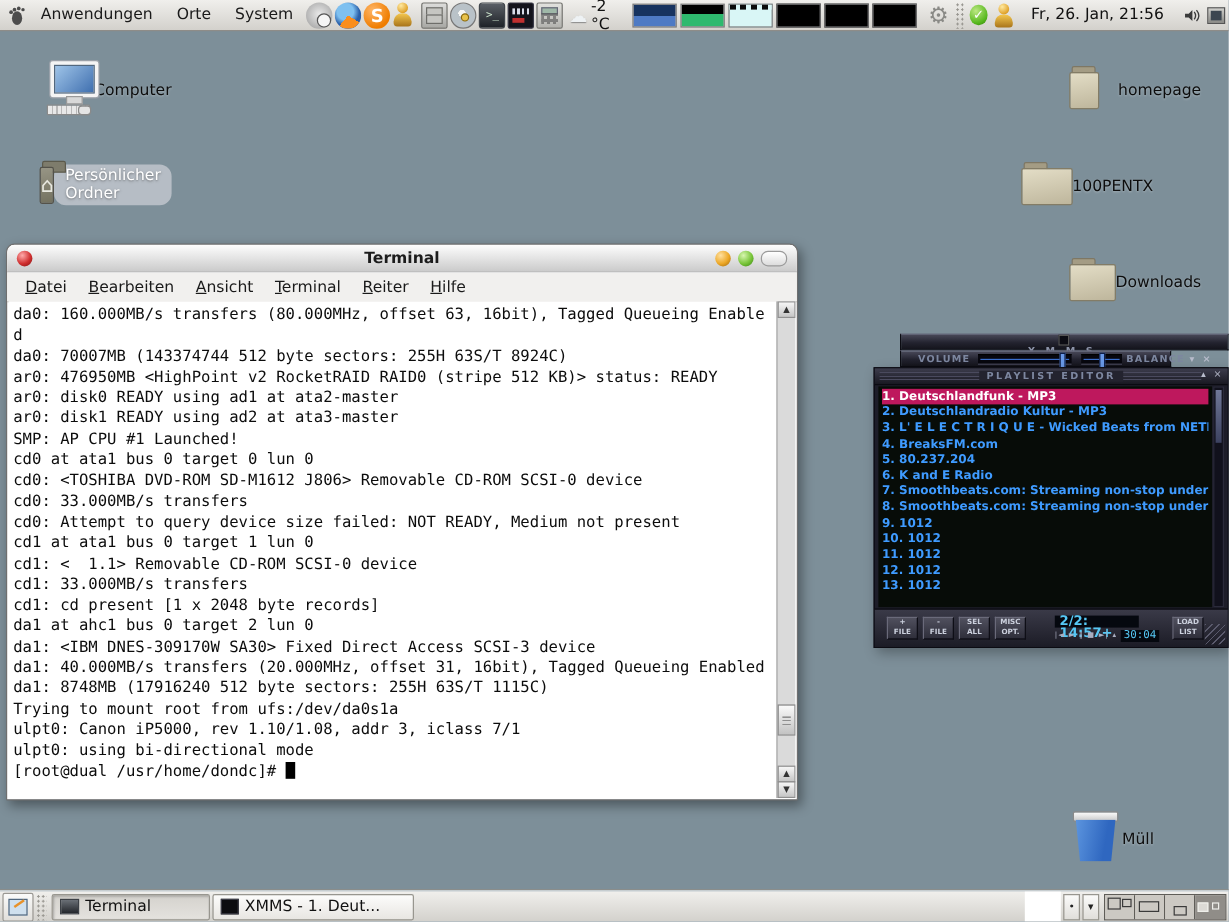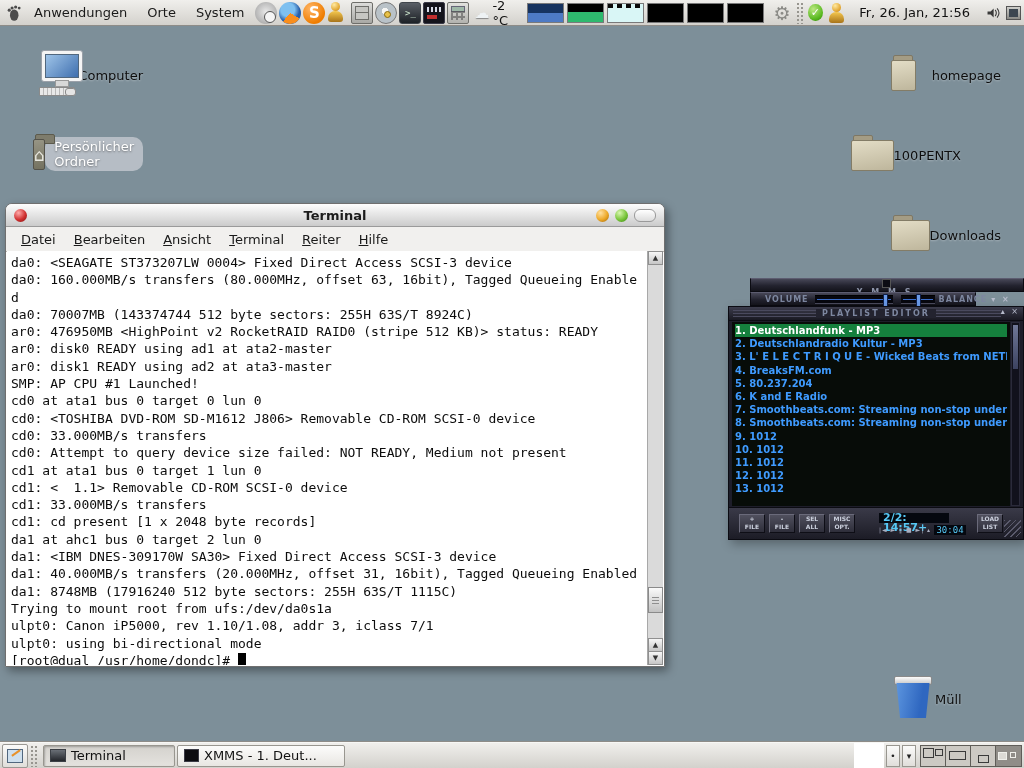--- a/index.html
+++ b/index.html
@@ -152,21 +152,21 @@
   .pl-titlebar{position:relative;height:13px;background:linear-gradient(#3c3c4c,#191922);display:flex;
         align-items:center;justify-content:center;border-bottom:1px solid #0b0b12;}
   .pl-titlebar .tex{position:absolute;top:3px;bottom:3px;width:86px;
         background:repeating-linear-gradient(to bottom,#4a4a5e 0 1px,transparent 1px 3px);}
   .tex.left{left:4px;} .tex.right{right:22px;}
   .pl-title{color:#7d87a0;font-size:8px;font-weight:bold;letter-spacing:2px;z-index:1;background:#23232f;padding:0 6px;}
   .pl-btns{position:absolute;right:3px;top:0;color:#b8bccc;font-size:8px;letter-spacing:2px;}
   #playlist-entries{position:absolute;left:3px;top:15px;right:13px;bottom:33px;background:#070c08;
         font-size:10px;font-weight:bold;line-height:13.2px;color:#3f9bff;padding:2px 3px;overflow:hidden;}
   .pl-entry{white-space:nowrap;overflow:hidden;}
-  .pl-entry.selected{background:#15803d;color:#fff;}
+  .pl-entry.selected{background:#be185d;color:#fff;}
   .pl-scroll{position:absolute;right:3px;top:15px;width:9px;bottom:33px;background:#11111c;border:1px solid #2a2a3a;box-sizing:border-box;}
   .pl-scroll .pthumb{position:absolute;left:1px;right:1px;top:2px;height:44px;background:linear-gradient(#707898,#3c4260);}
   .pl-bottom{position:absolute;left:0;right:0;bottom:0;height:31px;background:linear-gradient(#3a3a48,#1c1c26);
         border-top:1px solid #0b0b12;}
   .pbtn{position:absolute;top:6px;width:26px;height:19px;background:linear-gradient(#50505e,#2e2e3a);
         border:1px solid #6a6a7a;border-bottom-color:#0e0e16;border-right-color:#0e0e16;box-sizing:border-box;
         color:#ccd1de;font-size:6px;font-weight:bold;line-height:8px;text-align:center;}
   .pl-display{position:absolute;left:150px;top:5px;width:66px;height:10px;background:#05080f;
         color:#56c8f5;font-size:11px;font-weight:bold;line-height:10px;padding-left:4px;}
   .pl-mini-transport{position:absolute;left:150px;top:18px;color:#a9aec0;font-size:6px;letter-spacing:1px;}
@@ -315,21 +315,20 @@
     <div class="menubar">
       <span class="tmenu-item">Datei</span>
       <span class="tmenu-item">Bearbeiten</span>
       <span class="tmenu-item">Ansicht</span>
       <span class="tmenu-item">Terminal</span>
       <span class="tmenu-item">Reiter</span>
       <span class="tmenu-item">Hilfe</span>
     </div>
     <div class="term-body">
       <div id="terminal-output">
-          <div class="tline">da0: &lt;SEAGATE ST373207LW 0004&gt; Fixed Direct Access SCSI-3 device</div>
           <div class="tline">da0: 160.000MB/s transfers (80.000MHz, offset 63, 16bit), Tagged Queueing Enable</div>
           <div class="tline">d</div>
           <div class="tline">da0: 70007MB (143374744 512 byte sectors: 255H 63S/T 8924C)</div>
           <div class="tline">ar0: 476950MB &lt;HighPoint v2 RocketRAID RAID0 (stripe 512 KB)&gt; status: READY</div>
           <div class="tline">ar0: disk0 READY using ad1 at ata2-master</div>
           <div class="tline">ar0: disk1 READY using ad2 at ata3-master</div>
           <div class="tline">SMP: AP CPU #1 Launched!</div>
           <div class="tline">cd0 at ata1 bus 0 target 0 lun 0</div>
           <div class="tline">cd0: &lt;TOSHIBA DVD-ROM SD-M1612 J806&gt; Removable CD-ROM SCSI-0 device</div>
           <div class="tline">cd0: 33.000MB/s transfers</div>

